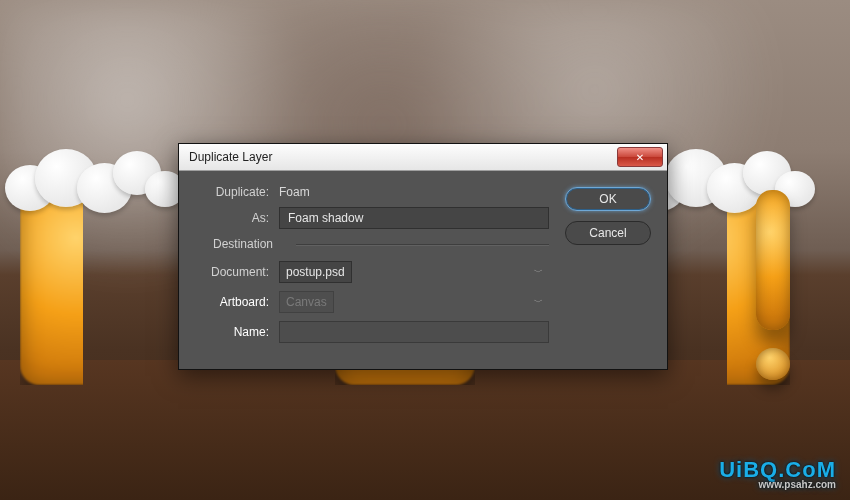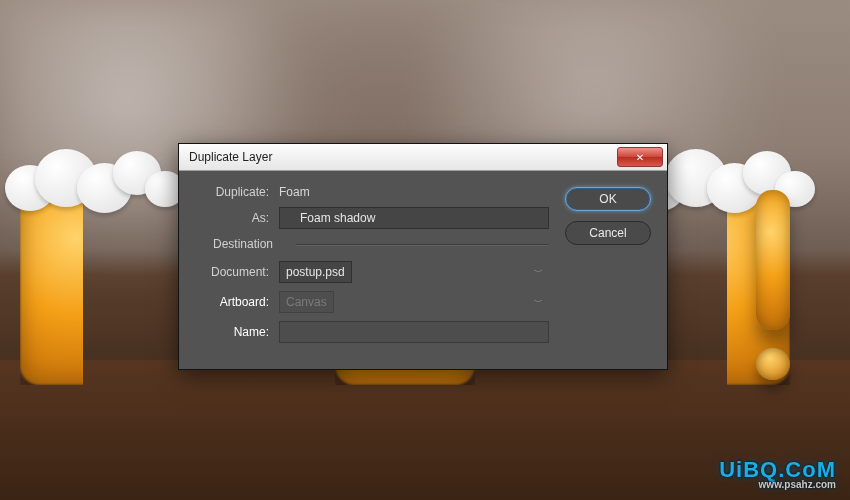--- a/index.html
+++ b/index.html
@@ -24,21 +24,21 @@
 .dialog{position:absolute;left:178px;top:143px;width:488px;border:1px solid #121212;box-shadow:0 6px 22px rgba(0,0,0,.5);background:#535353}
 .titlebar{height:26px;background:linear-gradient(#fdfdfd,#e6e6e6);border-bottom:1px solid #9f9f9f;display:flex;align-items:center;padding:0 0 0 10px;color:#222;font-size:12px}
 .titlebar .spacer{flex:1}
 .closebtn{width:44px;height:18px;margin-right:4px;border:1px solid #8a3a3a;border-radius:3px;background:linear-gradient(#f08f86,#cb4a3d 48%,#b82f22 52%,#d95848);display:flex;align-items:center;justify-content:center;color:#fff;font-size:10px;cursor:pointer}
 .content{display:flex;padding:14px 16px 18px 16px;gap:16px;color:#d8d8d8}
 .form{flex:1}
 .row{display:flex;align-items:center;margin-bottom:8px;gap:10px}
 .lab{width:74px;text-align:right;color:#d1d1d1}
 .lab.dis{color:#ffffff}
 .val{color:#d8d8d8}
-input.txt,select.sel{flex:1;background:#454545;border:1px solid #303030;color:#e6e6e6;font-size:12px;padding:3px 20px;height:14px;outline:none}
+input.txt,select.sel{flex:1;background:#454545;border:1px solid #303030;color:#e6e6e6;font-size:12px;padding:3px 8px;height:14px;outline:none}
 select.sel{height:22px;padding:2px 6px;appearance:none}
 .selwrap{flex:1;position:relative}
 .selwrap .arrow{position:absolute;right:6px;top:50%;transform:translateY(-50%);font-size:9px;color:#bcbcbc;pointer-events:none}
 input.txt.dis,select.sel.dis{color:#8a8a8a;background:#4d4d4d;border-color:#3a3a3a}
 .groupline{display:flex;align-items:center;gap:23px;margin:6px 0 10px 18px}
 .groupname{color:#d1d1d1}
 .gline{flex:1;height:1px;background:#3e3e3e;box-shadow:0 1px 0 #616161}
 .btns{width:86px;display:flex;flex-direction:column;gap:10px;padding-top:2px}
 .btn{height:22px;border:1px solid #2b2b2b;border-radius:12px;background:#4a4a4a;color:#e8e8e8;display:flex;align-items:center;justify-content:center;cursor:pointer;font-size:12px}
 .btn.primary{border:1px solid #6fa8d6;box-shadow:0 0 0 1px #2d5f88 inset,0 0 4px rgba(110,170,220,.7)}

